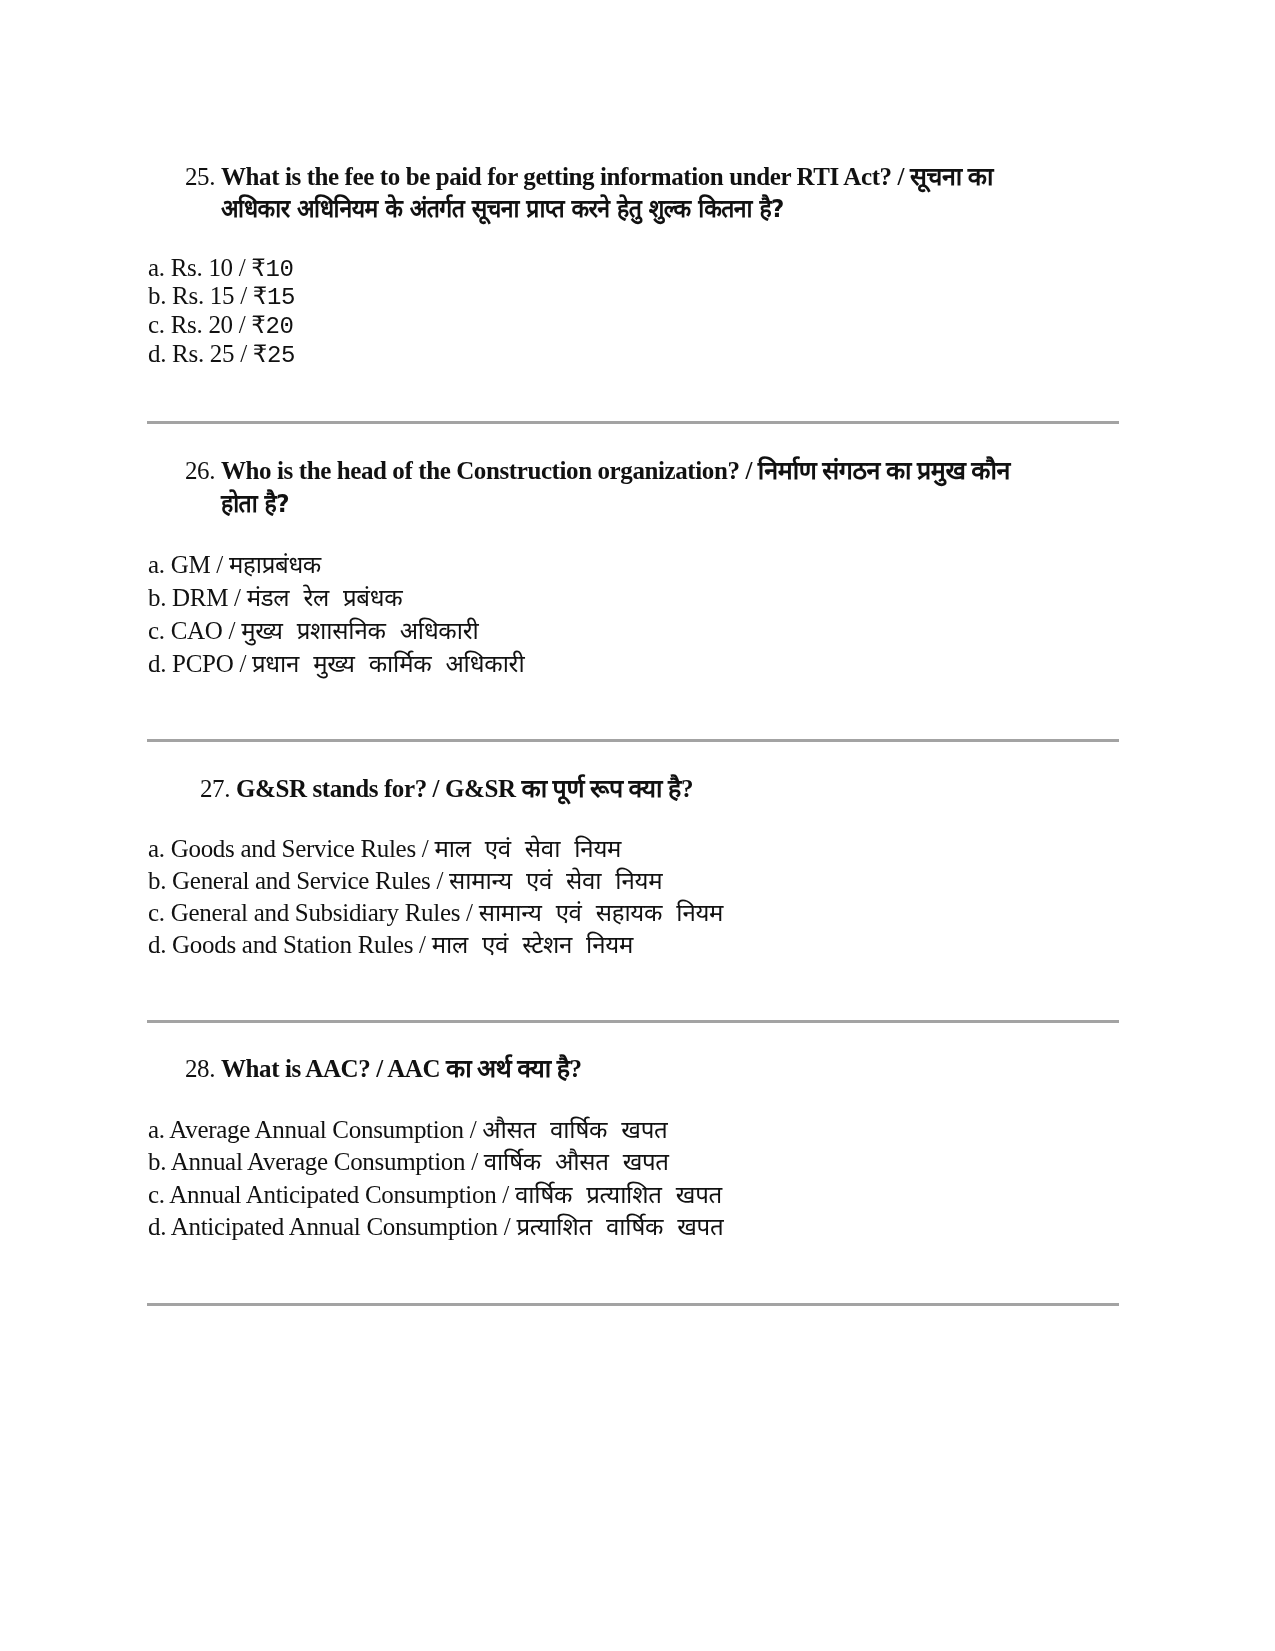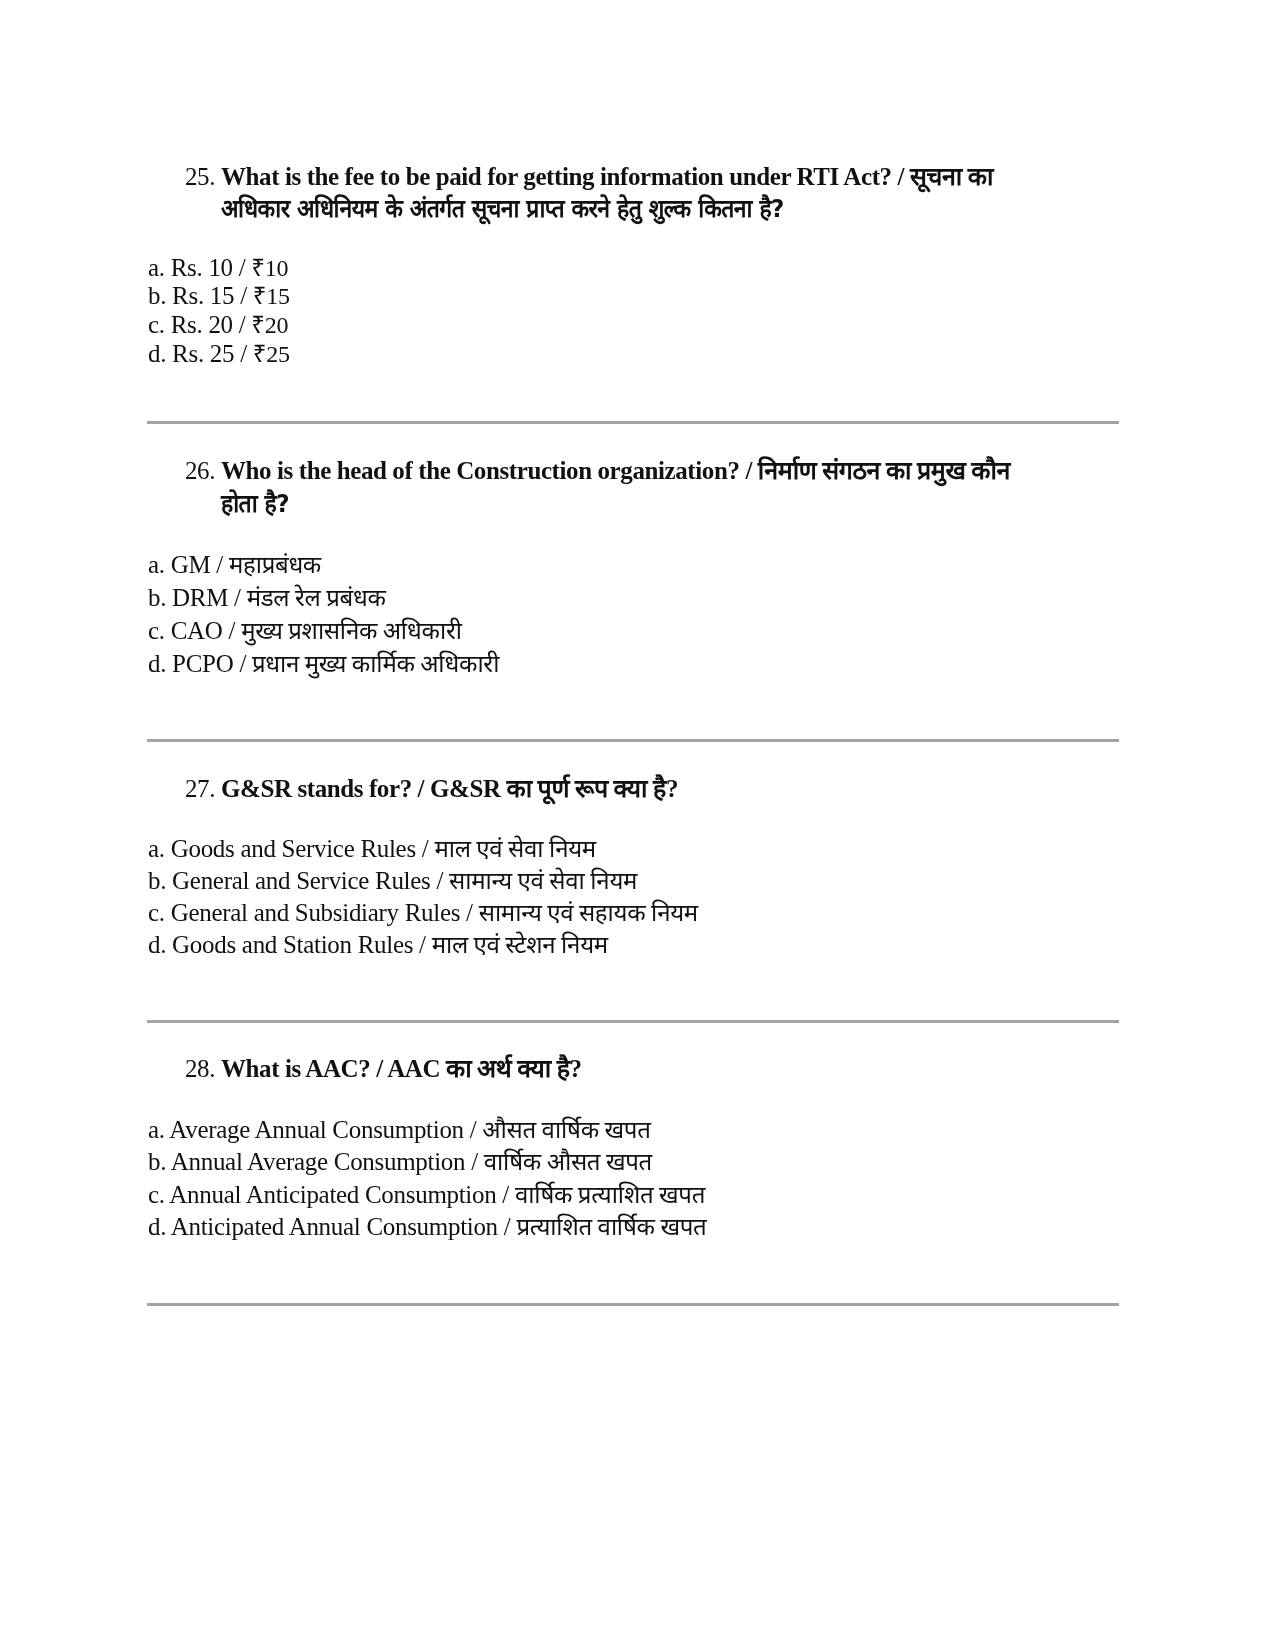--- a/index.html
+++ b/index.html
@@ -54,21 +54,21 @@
     }
     .opt {
       position: absolute;
       left: 148px;
       font-size: 25px;
       line-height: 30px;
       white-space: nowrap;
       letter-spacing: -0.3px;
     }
     .opt .hi {
-      font-family: Liberation Serif, serif;
+      font-family: Liberation Mono, monospace;
       font-size: 24px;
       margin-top: 44px;
     }
     .sep {
       position: absolute;
       left: 147px;
       width: 972px;
       height: 3px;
       background: #a3a3a3;
     }
@@ -134,21 +134,21 @@
     <div class="opt" style="top:636px;">
       <span>d.</span>
       <span>PCPO /</span>
       <span class="hi">प्रधान मुख्य कार्मिक अधिकारी</span>
     </div>
   </div>
 
   <div class="sep" style="top:726px;"></div>
 
   <div class="q-block">
-    <div class="q-line" style="top:760px;">
+    <div class="q-line" style="top:760px;margin-left:15px;">
       <span class="q-num">27.</span>
       <span class="q-text">G&amp;SR stands for? / G&amp;SR का पूर्ण रूप क्या है?</span>
     </div>
 
     <div class="opt" style="top:821px;">
       <span>a.</span>
       <span>Goods and Service Rules /</span>
       <span class="hi">माल एवं सेवा नियम</span>
     </div>
     <div class="opt" style="top:853px;">

